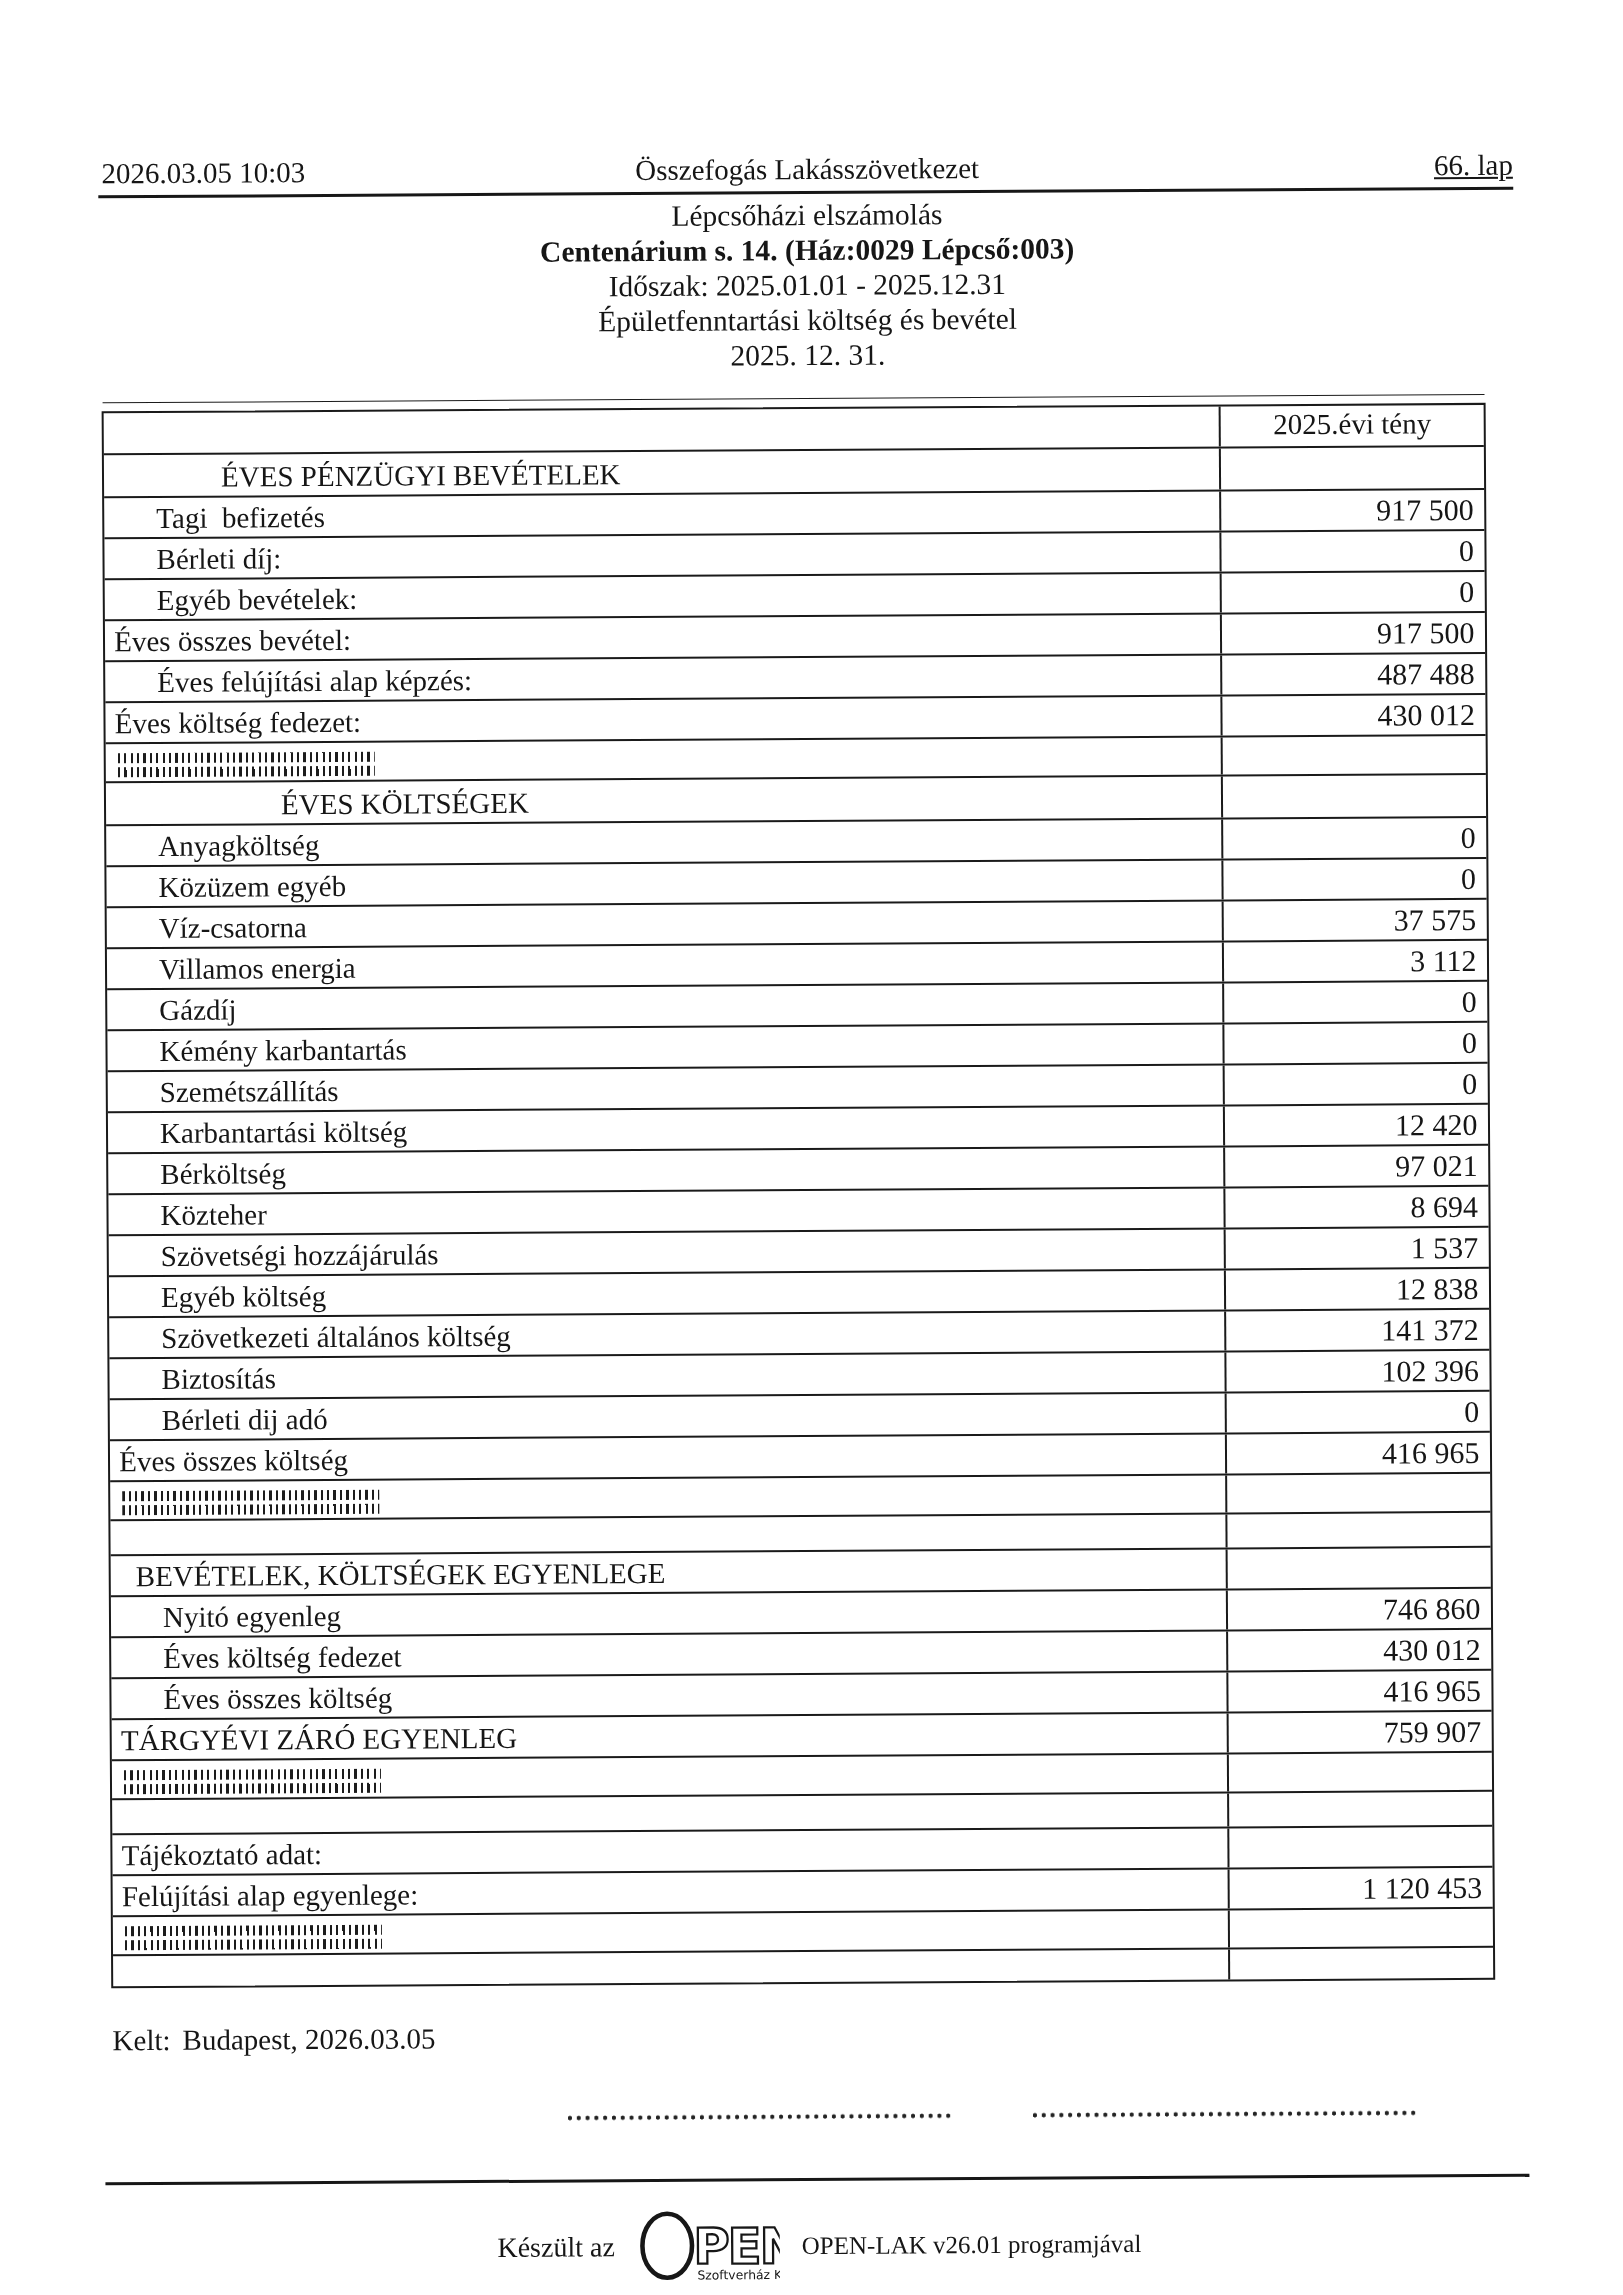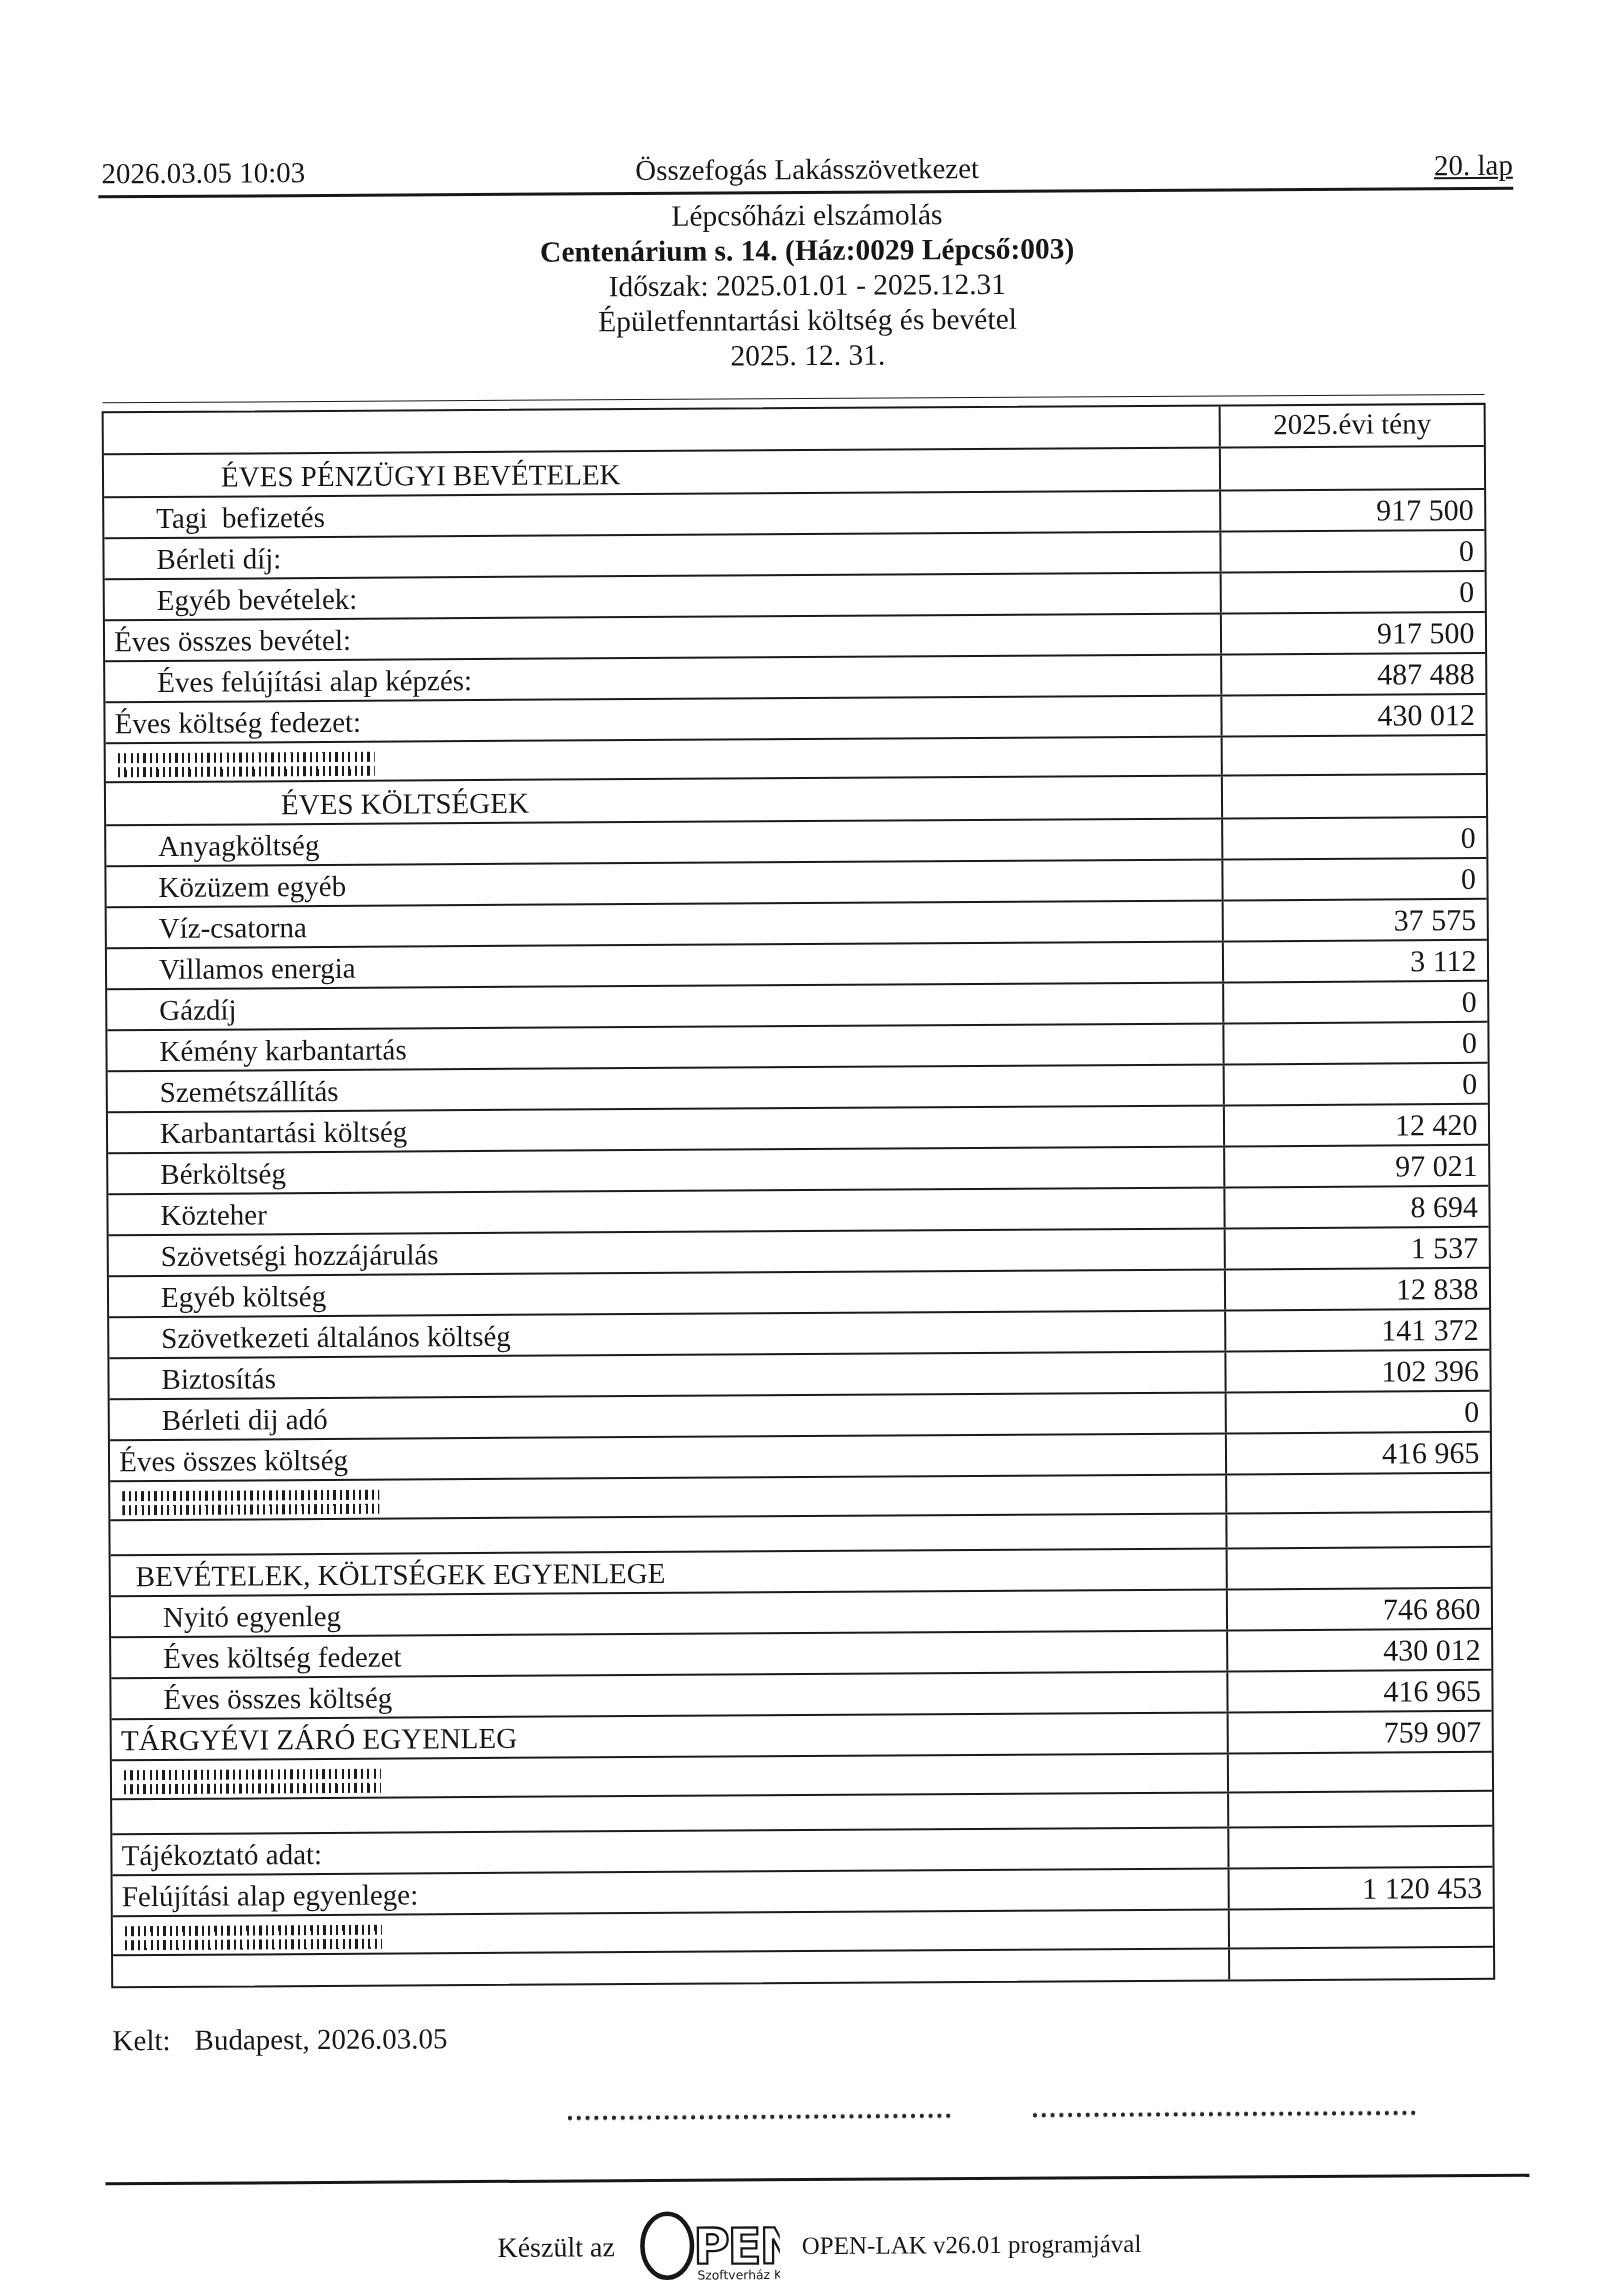--- a/index.html
+++ b/index.html
@@ -61,21 +61,21 @@
     flex-direction:column;align-items:flex-start;justify-content:flex-end;
     padding-left:11.8px;padding-bottom:3.9px;gap:4.6px;
   }
   .hatch-bar{
     width:257px;height:9.8px;
     background:repeating-linear-gradient(90deg,#1c1c1c 0 2.3px,transparent 2.3px 6.4px);
   }
 
   
   .kelt{position:absolute;left:106px;top:2020px;font-size:29px;}
-  .kelt .kelt-label{margin-right:24px;}
+  .kelt .kelt-label{margin-right:12px;}
   .signatures{position:absolute;left:560px;top:2113px;display:flex;gap:79px;}
   .dotline{
     width:386px;height:6.5px;
     background-image:radial-gradient(circle at 2.9px 3.3px,#242424 1.8px,transparent 2.3px);
     background-size:8.8px 6.5px;background-repeat:repeat-x;
   }
   .ftr-rule{position:absolute;left:98px;top:2178px;width:1424px;height:3.3px;background:#171717;}
   .made{position:absolute;left:0;top:2207px;width:1623px;display:flex;justify-content:center;align-items:center;gap:22px;}
   .made .made-prefix{font-size:28px;}
   .made .made-suffix{font-size:25px;}
@@ -83,21 +83,21 @@
 </style>
 </head>
 <body>
 
 <div class="page">
   <div class="sheet">
 
     <div class="hdr">
       <span class="hdr-date">2026.03.05 10:03</span>
       <span class="hdr-company">Összefogás Lakásszövetkezet</span>
-      <span class="hdr-page">20. lap</span>
+      <span class="hdr-page">66. lap</span>
     </div>
     <div class="hdr-rule"></div>
 
     <div class="titles">
       <div>Lépcsőházi elszámolás</div>
       <div class="t-bold">Centenárium s. 14. (Ház:0029 Lépcső:003)</div>
       <div>Időszak: 2025.01.01 - 2025.12.31</div>
       <div>Épületfenntartási költség és bevétel</div>
       <div>2025. 12. 31.</div>
     </div>

